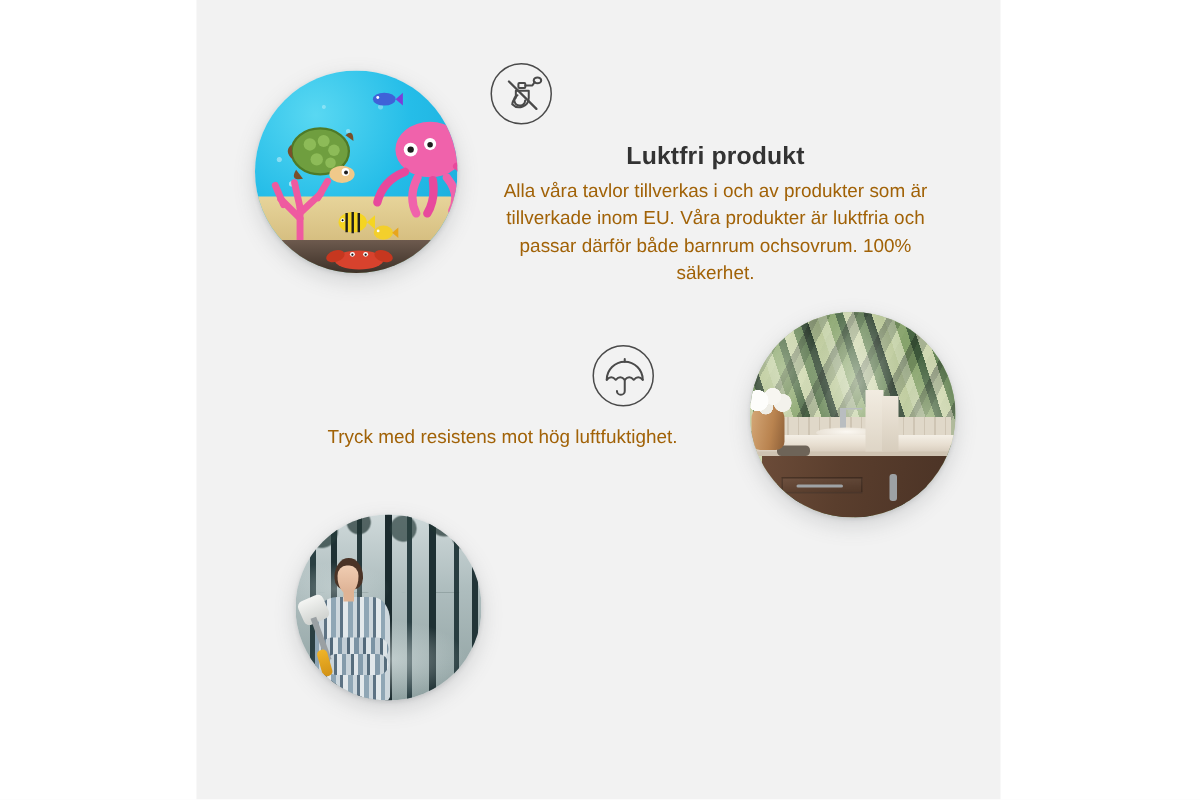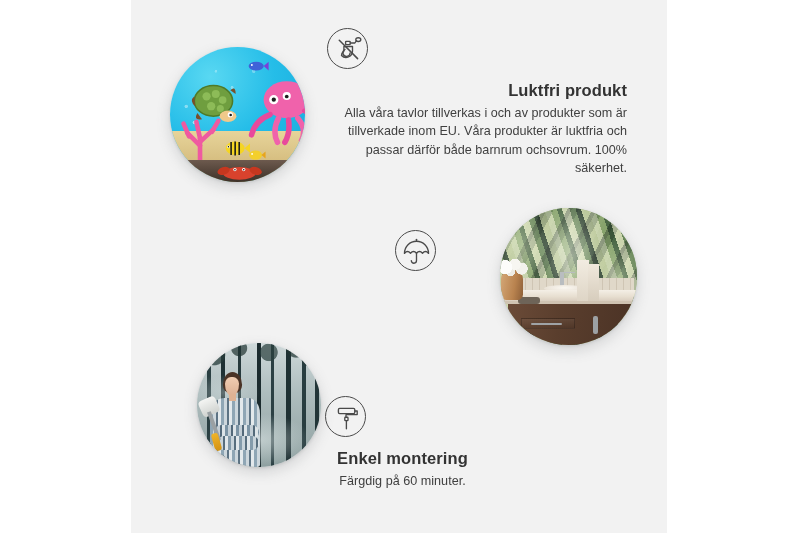--- a/index.html
+++ b/index.html
@@ -14,21 +14,21 @@
 
   
   .panel {
     position:absolute; left:131px; top:0; width:536px; height:533px;
     background:#f2f2f2;
   }
 
   
   .feature { position:absolute; }
 
-  .f1 { left:327px; top:28px;  width:300px; text-align:right; }
+  .f1 { left:327px; top:42px;  width:300px; text-align:center; }
   .f2 { left:210px; top:230px; width:250px; text-align:center; }
   .f3 { left:310px; top:396px; width:185px; text-align:center; }
 
   .icon-wrap { display:block; margin-bottom:11px; }
   .f1 .icon-wrap { text-align:left; }
   .f2 .icon-wrap { text-align:right; padding-right:24px; }
   .f3 .icon-wrap { text-align:left; padding-left:15px; }
 
   .icon-circle {
     display:inline-block;
@@ -43,21 +43,21 @@
   .feature h3 {
     font-size:16.5px;
     font-weight:bold;
     color:#333333;
     letter-spacing:0.1px;
     line-height:1.25;
     margin-bottom:3px;
   }
   .feature p {
     font-size:12.6px;
-    color:#404040;
+    color:#a16207;
     line-height:1.47;
     letter-spacing:0.02px;
   }
 
   
   .photo {
     position:absolute;
     border-radius:50%;
     overflow:hidden;
     box-shadow:0 5px 14px rgba(90,95,100,0.22), 0 1px 3px rgba(70,75,80,0.16);
@@ -426,20 +426,21 @@
         <svg width="41" height="41" viewBox="0 0 41 41">
           <g fill="none" stroke="#4a4a4a" stroke-width="1.35" stroke-linecap="round" stroke-linejoin="round">
             <path d="M8.5 22.2 A12 12 0 0 1 32.5 22.2"></path>
             <path d="M8.5 22.2 q3 -3.4 6 0 q3 -3.4 6 0 q3 -3.4 6 0 q3 -3.4 6 0"></path>
             <path d="M20.5 22.2 V29.6 a2.6 2.6 0 0 1 -5.2 0"></path>
             <path d="M20.5 10.2 V8.3"></path>
           </g>
         </svg>
       </span>
     </span>
+    <p>Tryck med resistens mot hög luftfuktighet.</p>
   </div>
 
   <div class="photo" id="photo-woman">
     <div class="photo-inner">
       <div class="forest"></div>
       <div class="trees"></div>
       <div class="foliage"></div>
       <div class="trees-mist"></div>
       <div class="woman">
         <div class="w-body"></div>
@@ -448,30 +449,14 @@
         <div class="w-neck"></div>
         <div class="w-armL"></div>
         <div class="w-armR"></div>
         <div class="roller-pad"></div>
         <div class="roller-stick"></div>
         <div class="roller-grip"></div>
       </div>
     </div>
   </div>
 
-  <div class="feature f3">
-    <span class="icon-wrap">
-      <span class="icon-circle">
-        <svg width="41" height="41" viewBox="0 0 41 41">
-          <g fill="none" stroke="#4a4a4a" stroke-width="1.35" stroke-linecap="round" stroke-linejoin="round">
-            <rect x="12.4" y="11.4" width="16.4" height="5.2" rx="1.3"></rect>
-            <path d="M28.8 14 h2.4 v3.6 h-11.2 v2.6"></path>
-            <rect x="18.8" y="20.2" width="3.2" height="3.4" rx="0.7"></rect>
-            <path d="M20.4 23.6 V31.8"></path>
-          </g>
-        </svg>
-      </span>
-    </span>
-    <h3>Enkel montering</h3>
-    <p>Färgdig på 60 minuter.</p>
-  </div>
 
 </div>
 
 </body></html>

